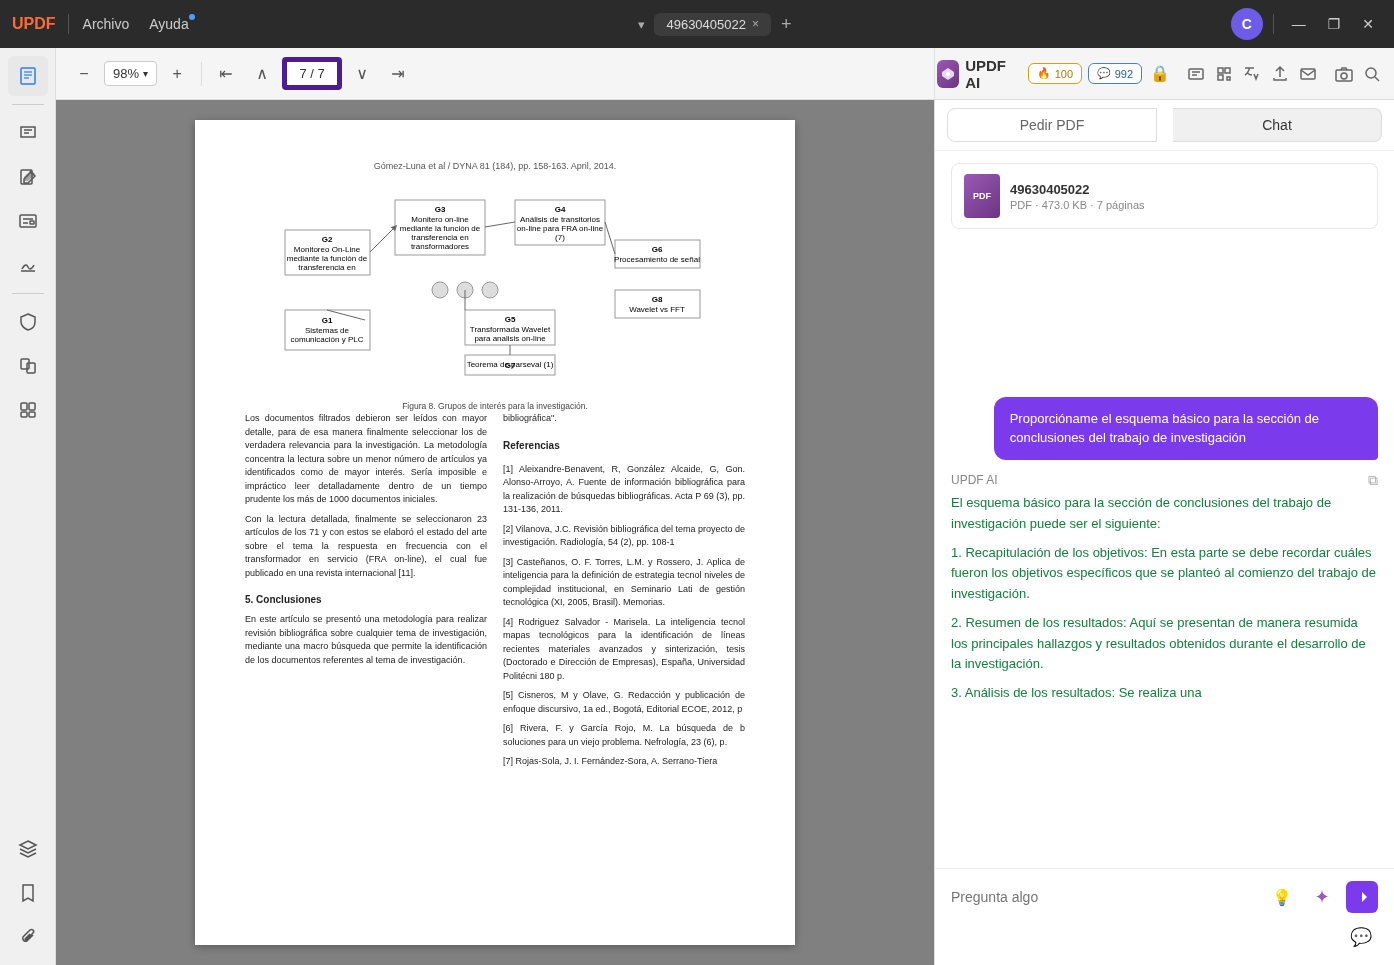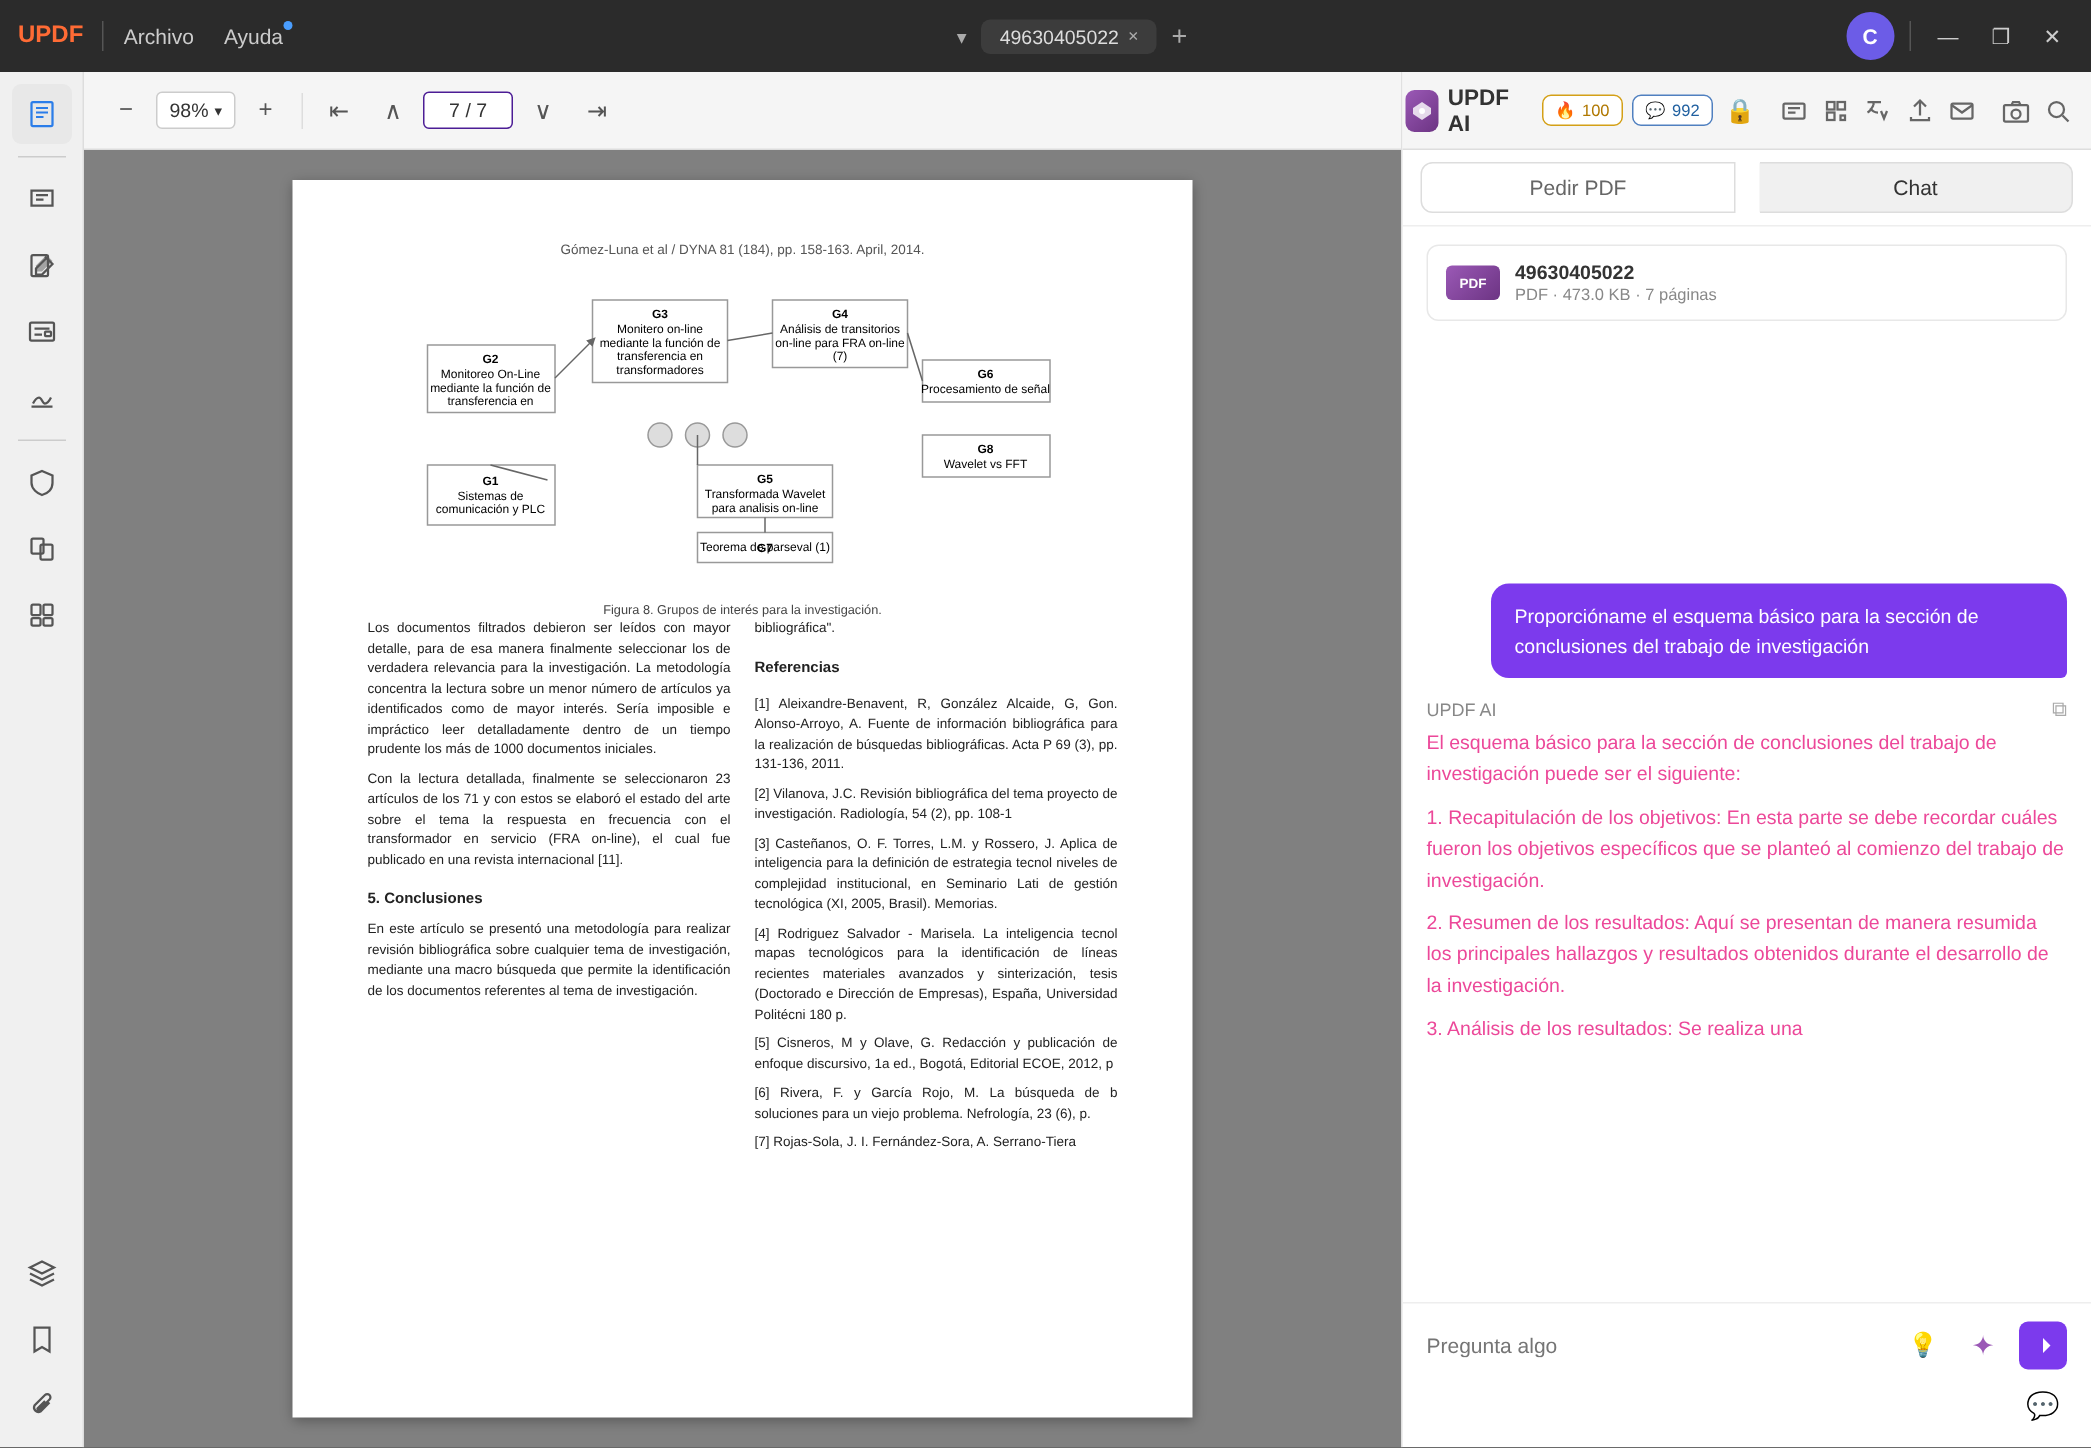--- a/index.html
+++ b/index.html
@@ -96,21 +96,21 @@
       display: flex; align-items: center; justify-content: center;
       width: 32px; height: 32px; border-radius: 4px;
       cursor: pointer; color: #555; font-size: 16px; border: none; background: transparent;
     }
     .zoom-display {
       display: flex; align-items: center; gap: 4px;
       background: white; border: 1px solid #ccc; border-radius: 4px;
       padding: 4px 8px; font-size: 13px; color: #333; cursor: pointer;
     }
     .page-display {
-      background: white; border: 1px solid #4c1d95; border-radius: 4px;
+      background: white; border: 5px solid #4c1d95; border-radius: 4px;
       padding: 4px 12px; font-size: 13px; color: #333; text-align: center;
       min-width: 60px;
     }
 
     
     .pdf-content {
       flex: 1;
       overflow-y: auto;
       display: flex;
       justify-content: center;
@@ -192,21 +192,21 @@
       margin: 12px 16px;
       padding: 10px 12px;
       border: 1px solid #e8e8e8;
       border-radius: 8px;
       display: flex;
       align-items: center;
       gap: 10px;
       flex-shrink: 0;
     }
     .file-icon {
-      width: 36px; height: 23px;
+      width: 36px; height: 44px;
       background: linear-gradient(135deg, #9b59b6, #6c3483);
       border-radius: 4px;
       display: flex; align-items: center; justify-content: center;
       color: white; font-size: 9px; font-weight: 700;
       flex-shrink: 0;
     }
     .file-info { flex: 1; }
     .file-name { font-size: 13px; font-weight: 600; color: #333; }
     .file-meta { font-size: 11px; color: #888; margin-top: 2px; }
 
@@ -232,21 +232,21 @@
     }
     .ai-message-container {
       display: flex; flex-direction: column; gap: 4px;
     }
     .ai-message-label {
       display: flex; align-items: center; justify-content: space-between;
       font-size: 12px; color: #888;
     }
     .ai-message-label .copy-btn { cursor: pointer; color: #aaa; font-size: 14px; }
     .ai-message-body {
-      font-size: 13px; color: #ec4899; line-height: 1.6;
+      font-size: 13px; color: #15803d; line-height: 1.6;
     }
     .ai-message-body p { margin-bottom: 8px; }
 
     
     .chat-input-area {
       border-top: 1px solid #eee;
       padding: 12px 16px;
       flex-shrink: 0;
     }
     .chat-input-row {

